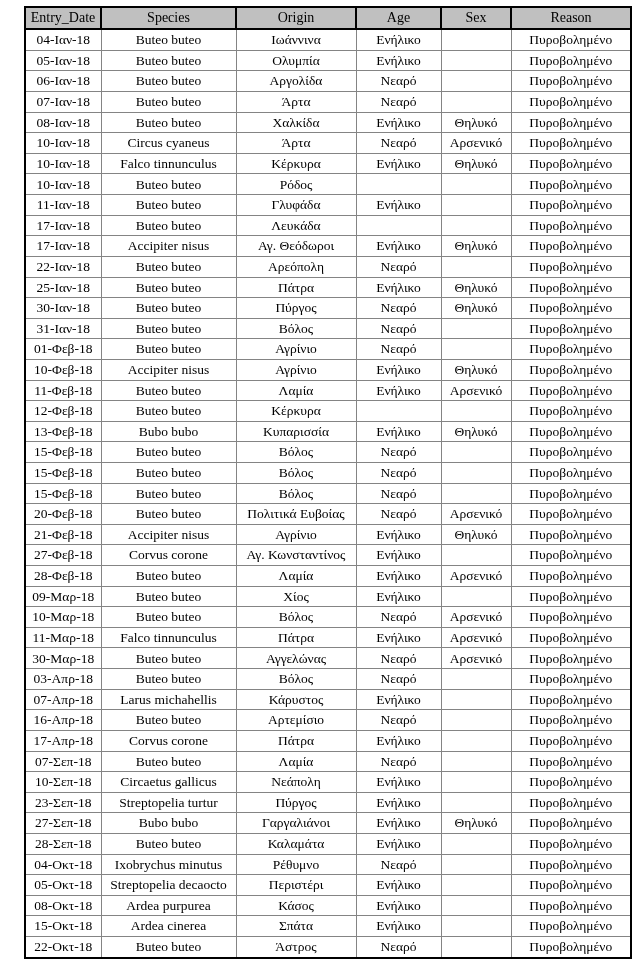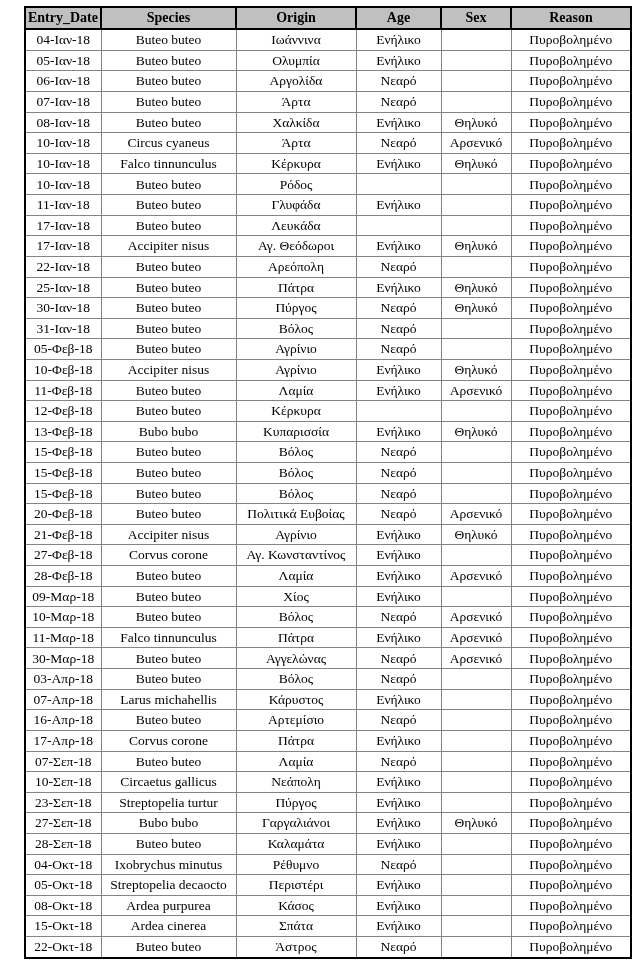--- a/index.html
+++ b/index.html
@@ -29,21 +29,21 @@
   }
   table.records col.c0{width:76px;}
   table.records col.c1{width:135px;}
   table.records col.c2{width:120px;}
   table.records col.c3{width:85px;}
   table.records col.c4{width:70px;}
   table.records col.c5{width:120px;}
   table.records th{
     background:var(--header-bg);
     border:2px solid var(--border-outer);
-    font-weight:bold;
+    font-weight:normal;
     font-size:14px;
     height:20px;
     line-height:1;
     padding:0 2px;
     text-align:center;
     white-space:nowrap;
     overflow:hidden;
   }
   table.records td{
     border:1px solid var(--border-inner);
@@ -194,21 +194,21 @@
         </tr>
         <tr>
           <td>31-Ιαν-18</td>
           <td>Buteo buteo</td>
           <td>Βόλος</td>
           <td>Νεαρό</td>
           <td></td>
           <td>Πυροβολημένο</td>
         </tr>
         <tr>
-          <td>05-Φεβ-18</td>
+          <td>01-Φεβ-18</td>
           <td>Buteo buteo</td>
           <td>Αγρίνιο</td>
           <td>Νεαρό</td>
           <td></td>
           <td>Πυροβολημένο</td>
         </tr>
         <tr>
           <td>10-Φεβ-18</td>
           <td>Accipiter nisus</td>
           <td>Αγρίνιο</td>

